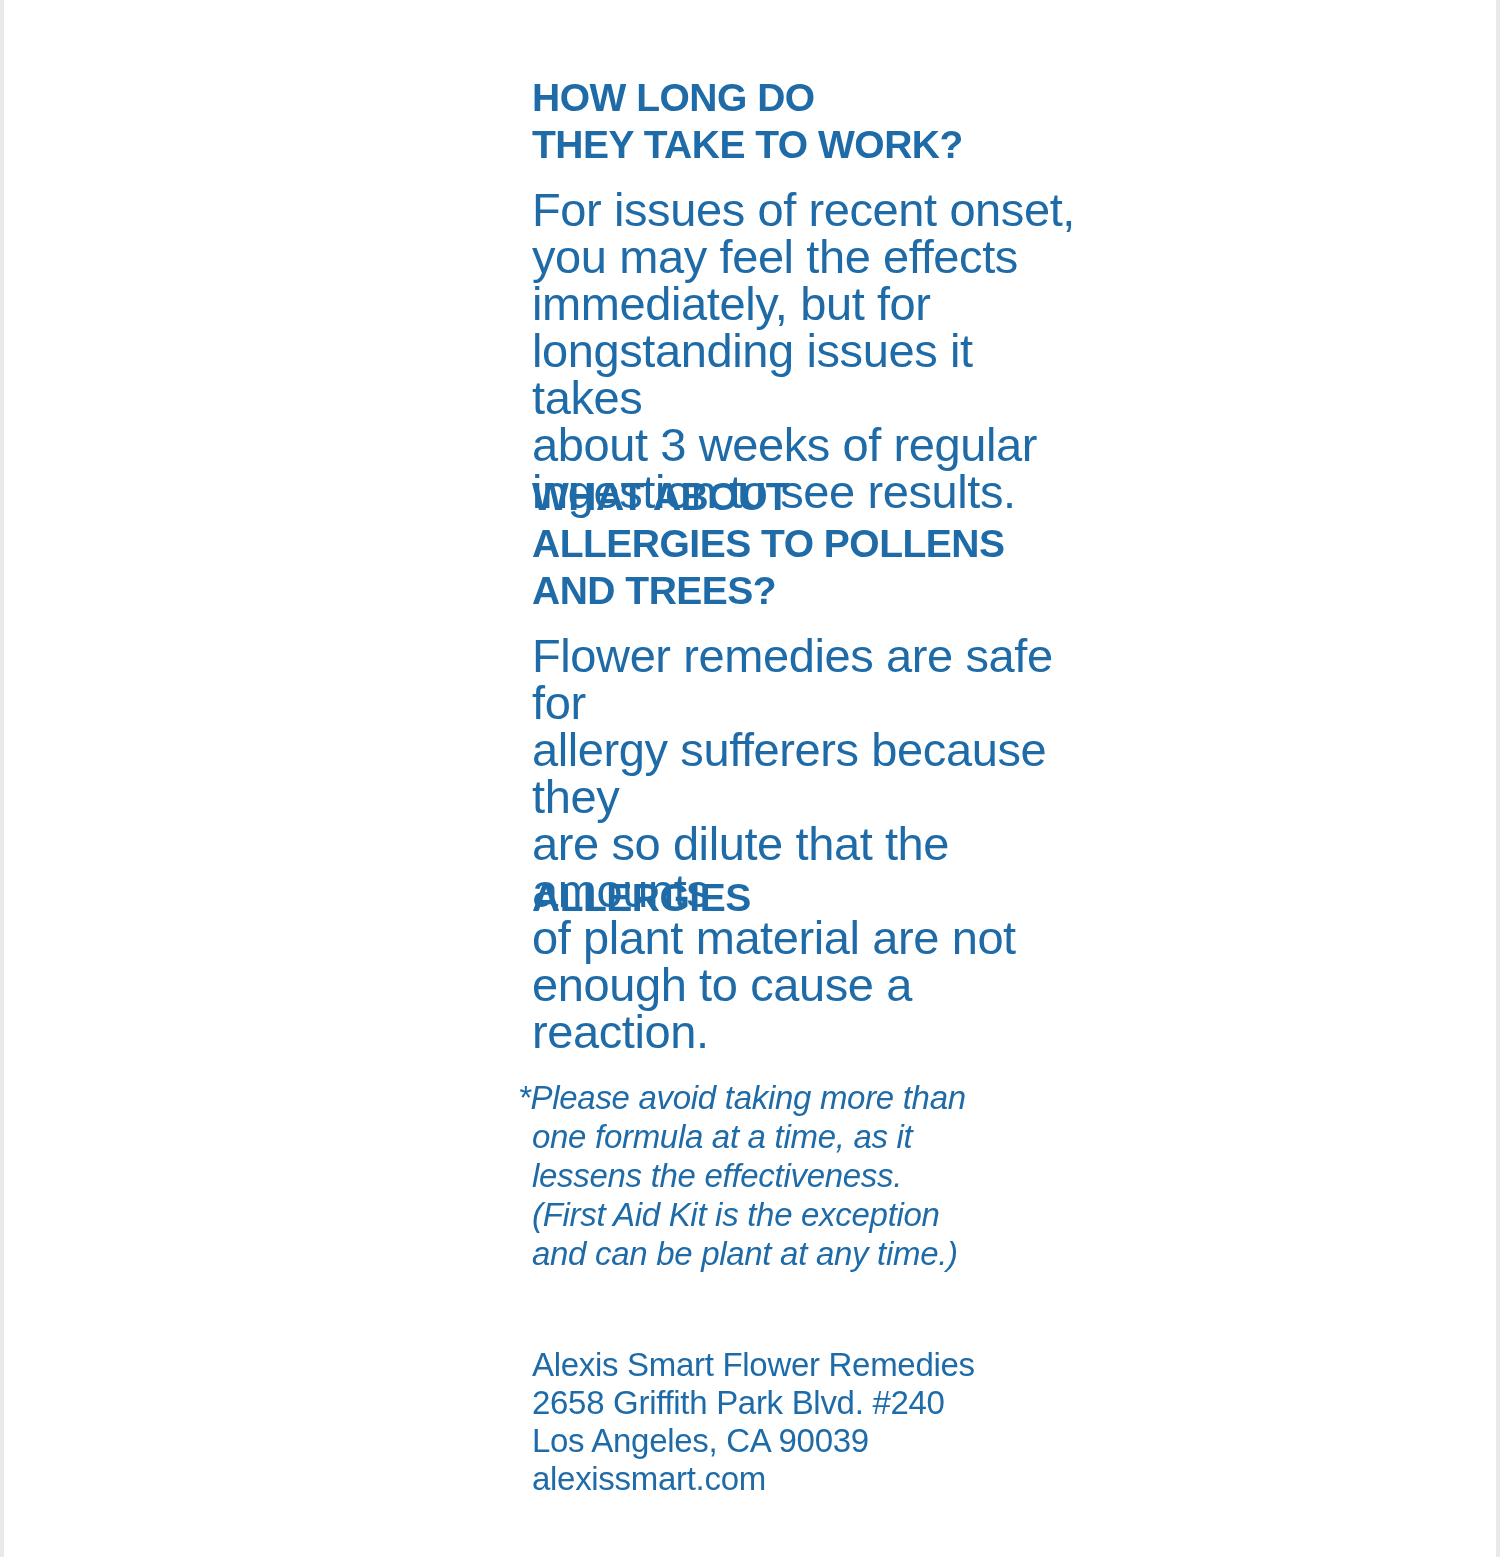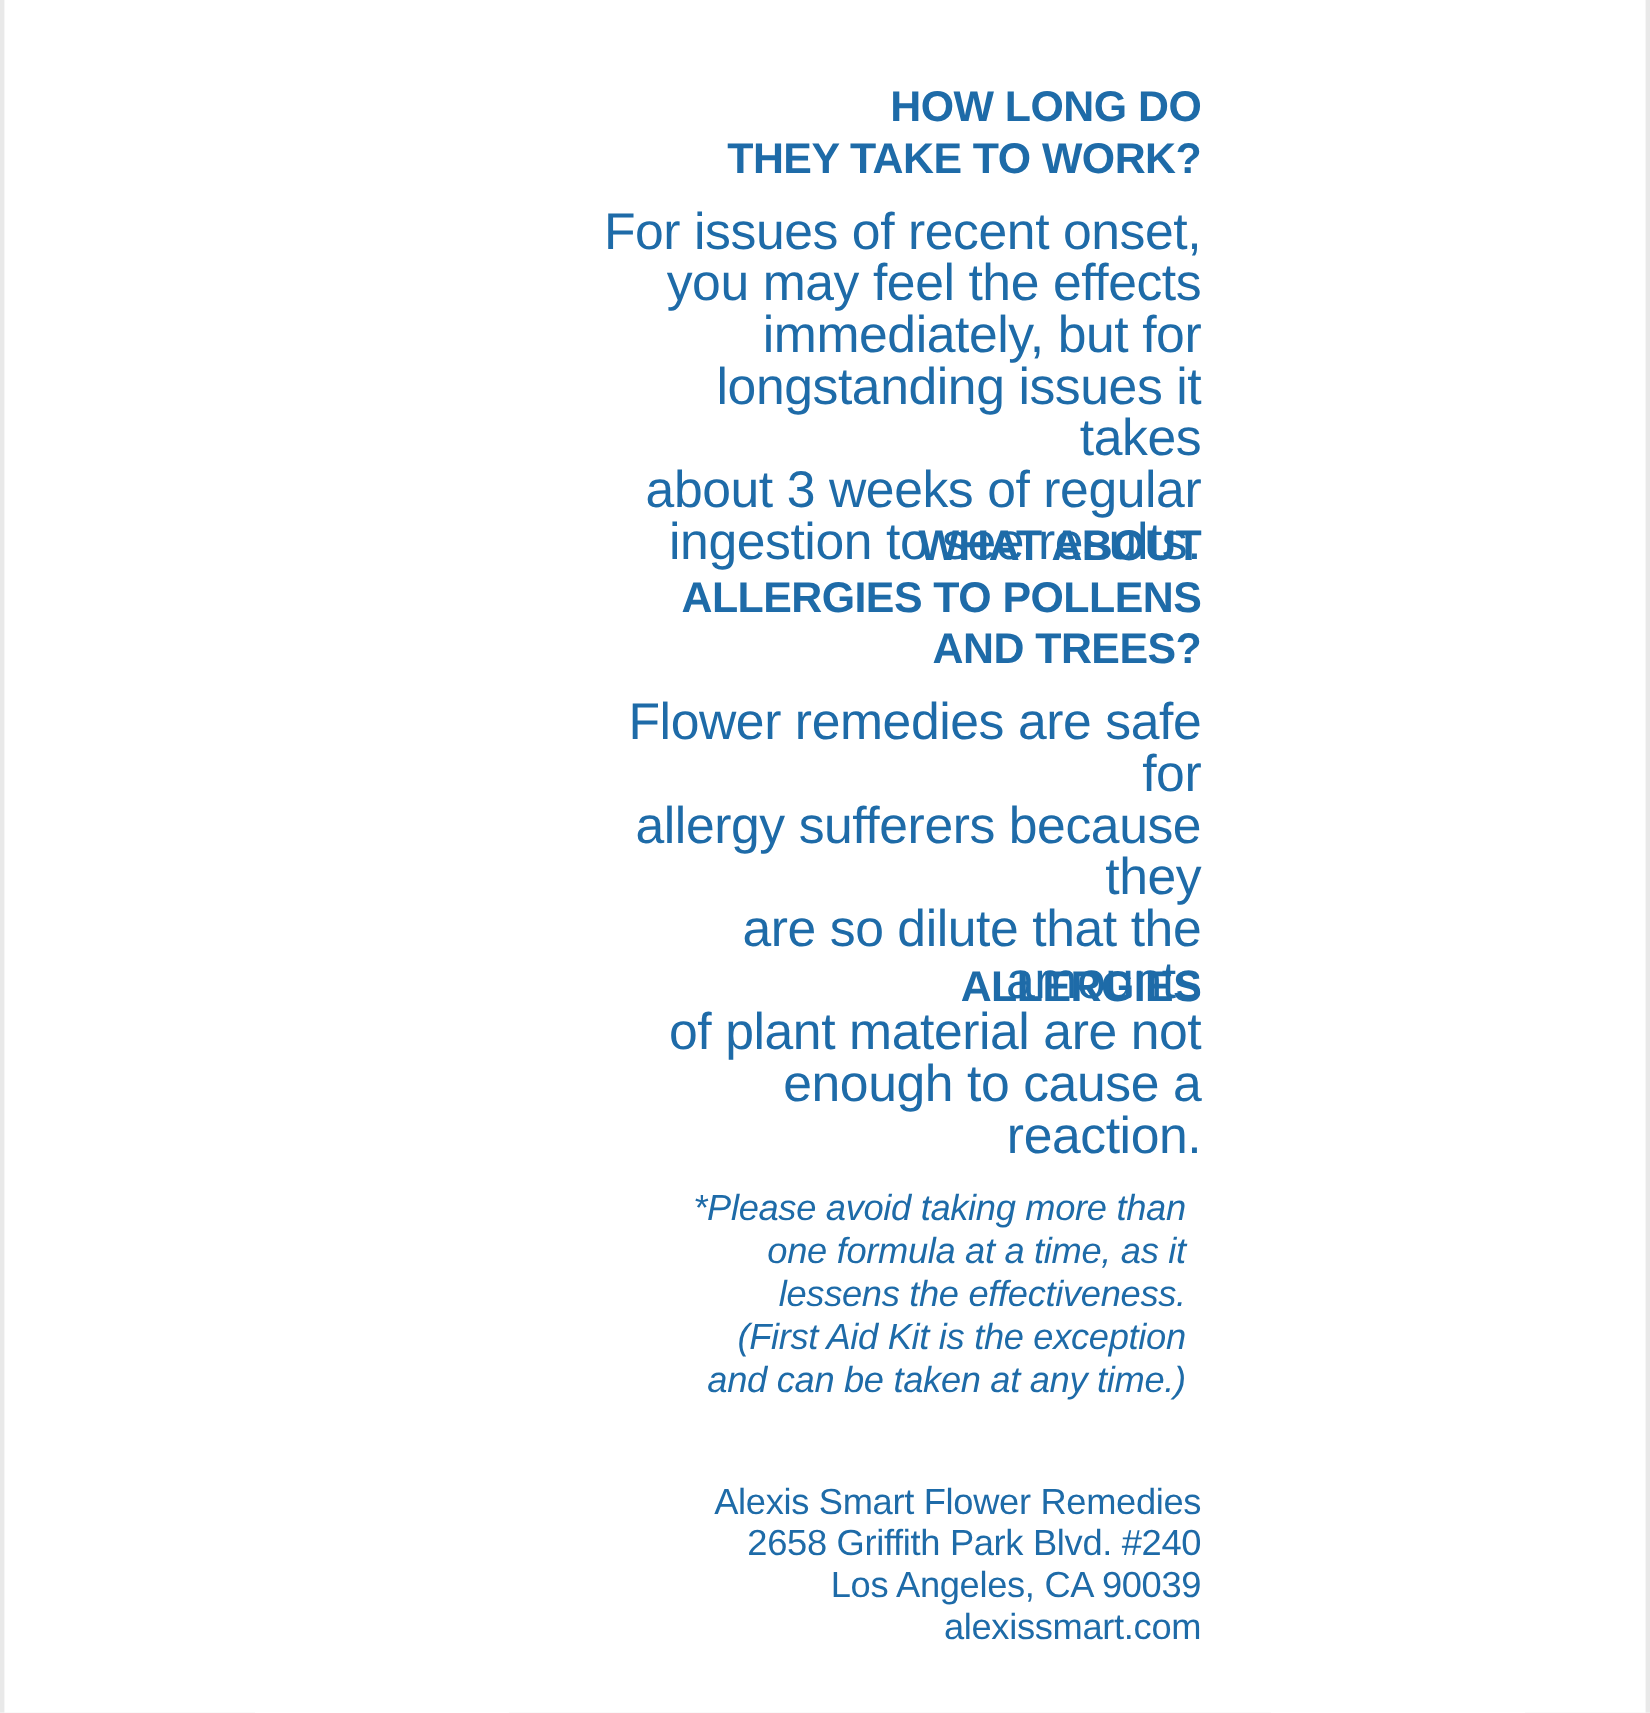--- a/index.html
+++ b/index.html
@@ -12,21 +12,20 @@
     background: #e9e9e9;
     font-family: "Liberation Sans", sans-serif;
   }
   .page {
     position: relative;
     width: 1492px;
     height: 1557px;
     margin: 0 auto;
     background: var(--bg);
     overflow: hidden;
-    text-align: right;
   }
   .block {
     position: absolute;
     left: 528px;
     width: 560px;
     color: var(--accent);
     white-space: pre-line;
   }
   .qa h2 {
     margin: 0;
@@ -98,20 +97,20 @@
   </section>
 
   <section class="block qa" id="section-directions">
     <h2>ALLERGIES</h2>
   </section>
 
   <p class="block footnote">*Please avoid taking more than
 one formula at a time, as it
 lessens the effectiveness.
 (First Aid Kit is the exception
-and can be taken at any time.)</p>
+and can be plant at any time.)</p>
 
   <address class="block address">Alexis Smart Flower Remedies
 2658 Griffith Park Blvd. #240
 Los Angeles, CA 90039
 alexissmart.com</address>
 
 </div>
 
 </body></html>

